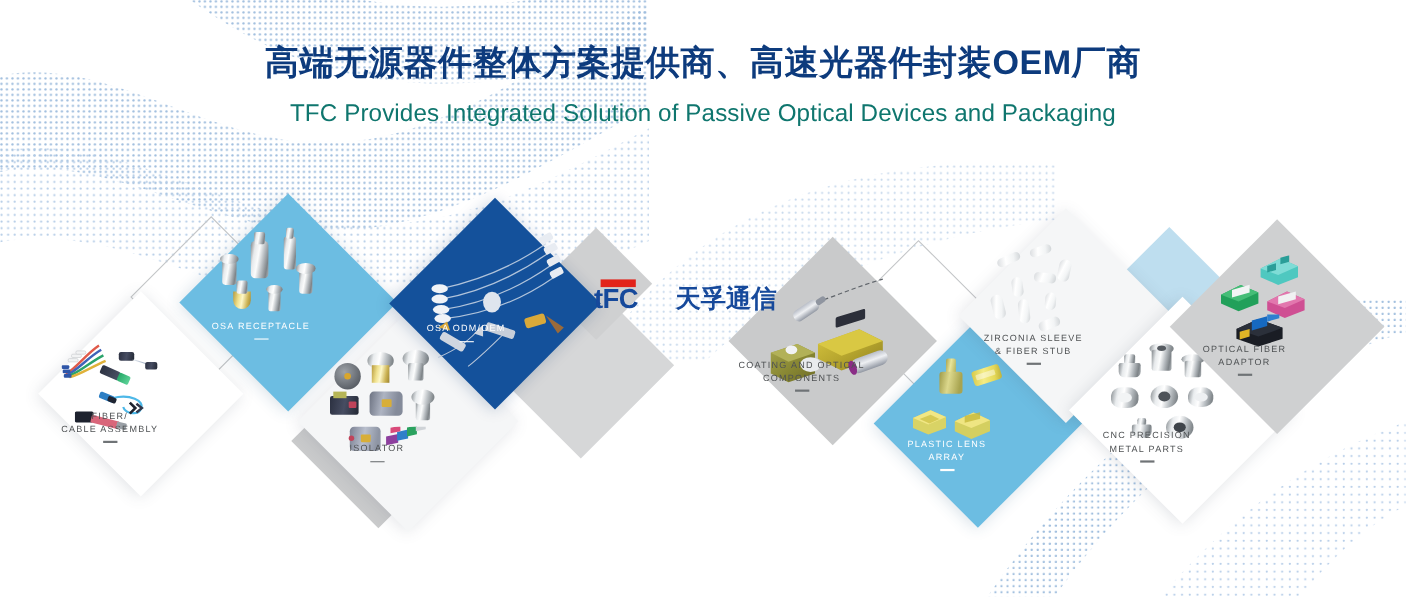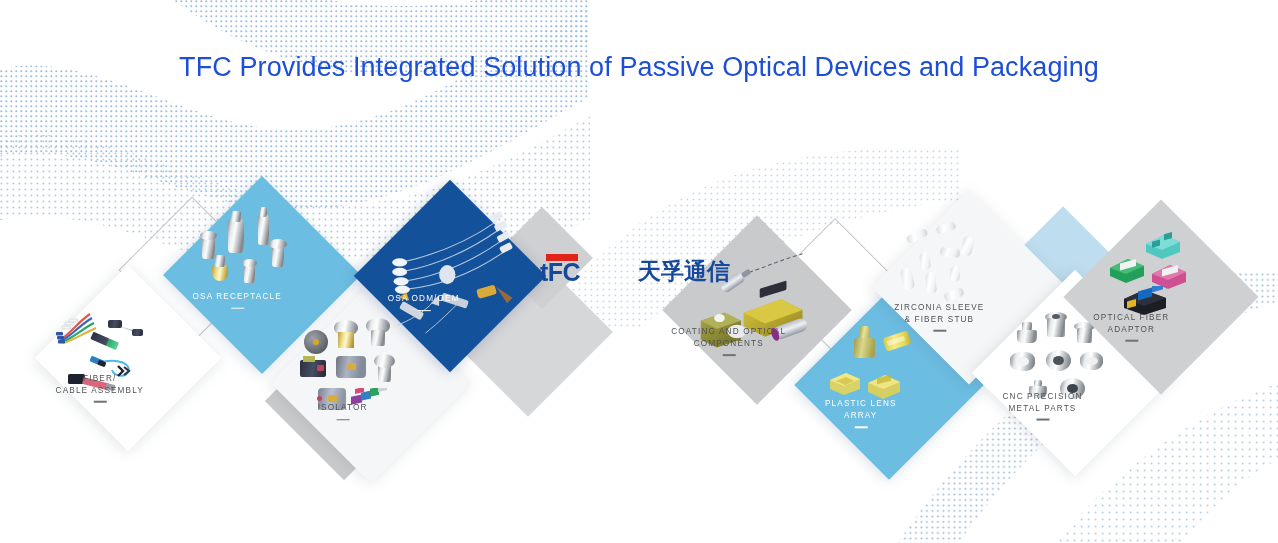--- a/index.html
+++ b/index.html
@@ -41,23 +41,23 @@
   #headline-cn {
     font-size: 31px;
     font-weight: bold;
     color: #0d3b7d;
     letter-spacing: 0.5px;
     line-height: 1.25;
     white-space: nowrap;
   }
   #headline-en {
     margin-top: 10px;
-    font-size: 27px;
+    font-size: 22px;
     font-weight: 300;
-    color: #1d4ed8;
+    color: #0f766e;
     line-height: 1.45;
     letter-spacing: 0.1px;
   }
   #headline-en .line { display: block; white-space: nowrap; }
 
   
   #diamond-stage {
     position: absolute;
     left: 0; top: 0;
     width: 1278px; height: 543px;
@@ -171,21 +171,20 @@
     line-height: 24px;
     font-family: "Liberation Sans", sans-serif;
   }
   #logo-cn {
     font-size: 23px;
     font-weight: bold;
     color: #16499b;
     letter-spacing: 0px;
     line-height: 24px;
     padding-bottom: 1px;
-    margin-left: 24px;
   }
 </style>
 </head>
 <body>
 
 <div id="banner">
 
   <svg class="wave-layer wave-tl" viewBox="0 0 620 300">
     <defs>
       <pattern id="dotsA" width="5" height="5" patternUnits="userSpaceOnUse">
@@ -234,20 +233,21 @@
       </mask>
       <mask id="mBR2">
         <path d="M430,96 C320,120 190,200 100,350 L-20,350 L-20,430 L180,430 C270,270 330,196 430,166 Z" fill="#fff"></path>
       </mask>
     </defs>
     <rect x="-20" y="-40" width="470" height="400" fill="url(#dotsD)" mask="url(#mBR1)"></rect>
     <rect x="-20" y="40" width="470" height="400" fill="url(#dotsE)" mask="url(#mBR2)"></rect>
   </svg>
 
   <div id="headline-block">
+    <div id="headline-cn">高端无源器件整体方案提供商、高速光器件封装OEM厂商</div>
     <div id="headline-en">
       <span class="line">TFC Provides Integrated Solution of Passive Optical Devices and Packaging</span>
     </div>
   </div>
 
   <div id="diamond-stage">
 
     <div class="diamond d-outline" style="left:140px; top:218px; width:104px; height:104px;"></div>
     <div class="diamond d-gray" style="left:288px; top:345px; width:112px; height:112px;"></div>
     <div class="diamond d-gray2" style="left:468px; top:272px; width:120px; height:120px;"></div>

